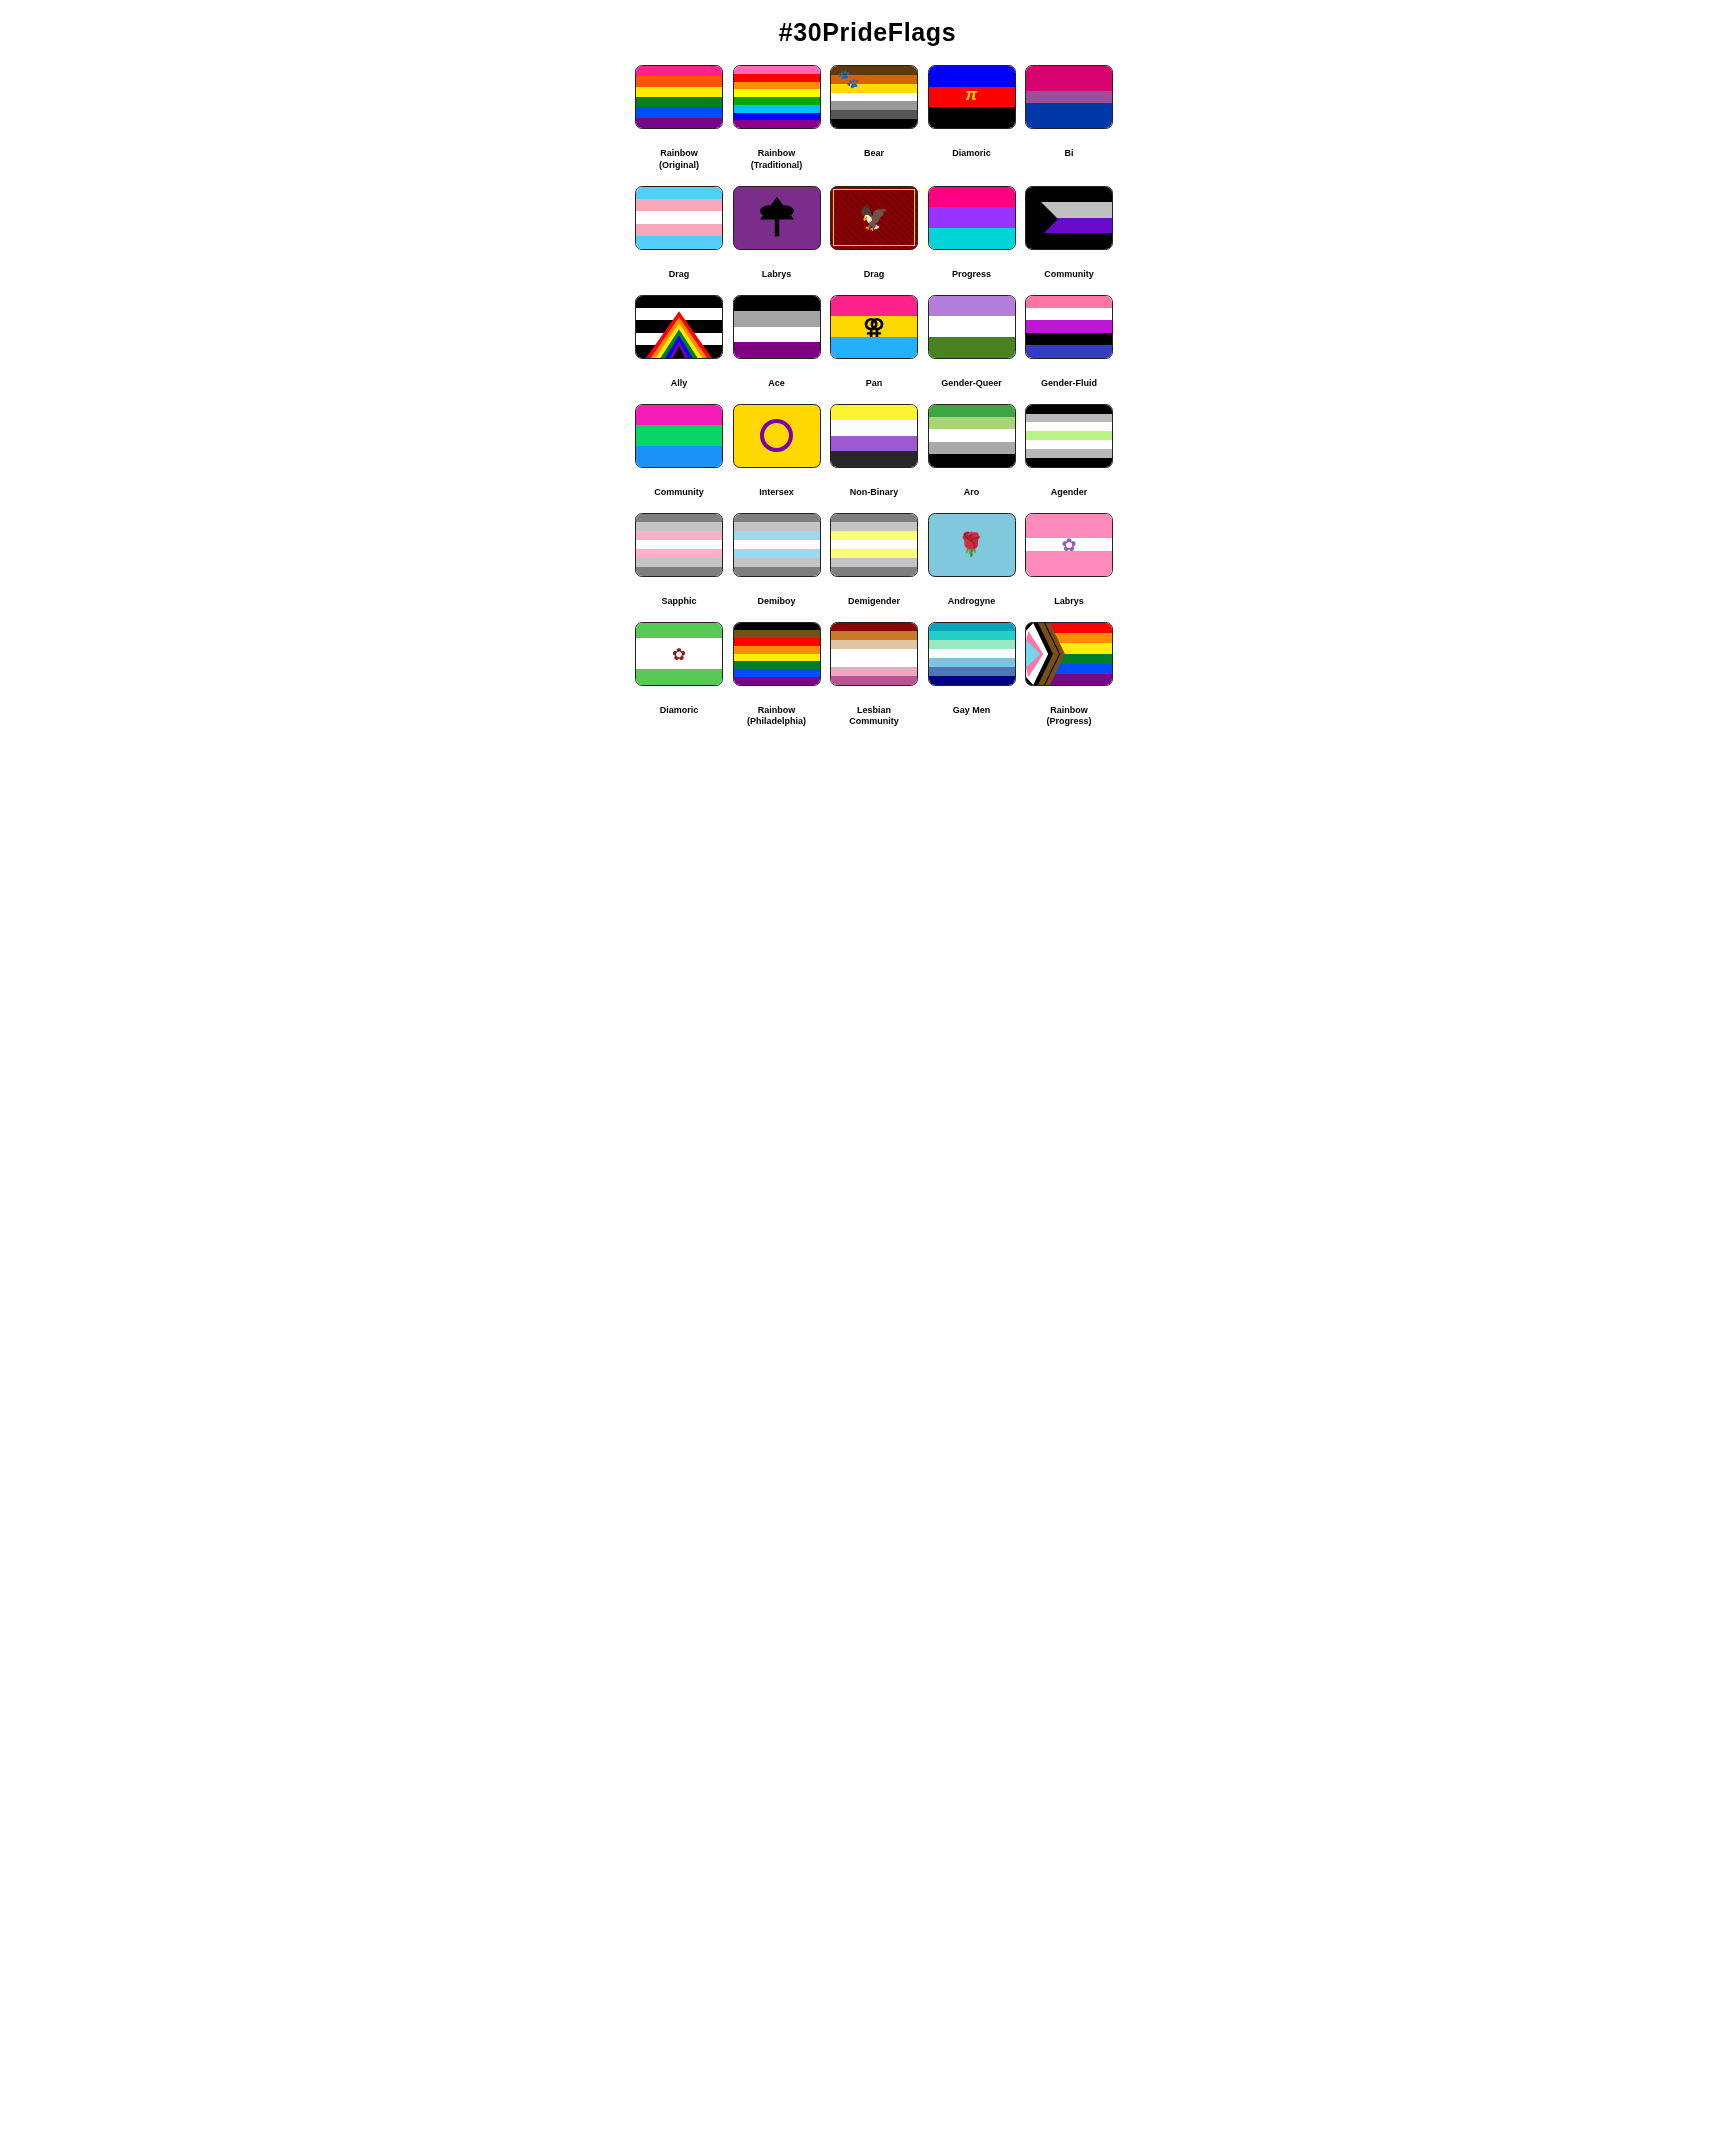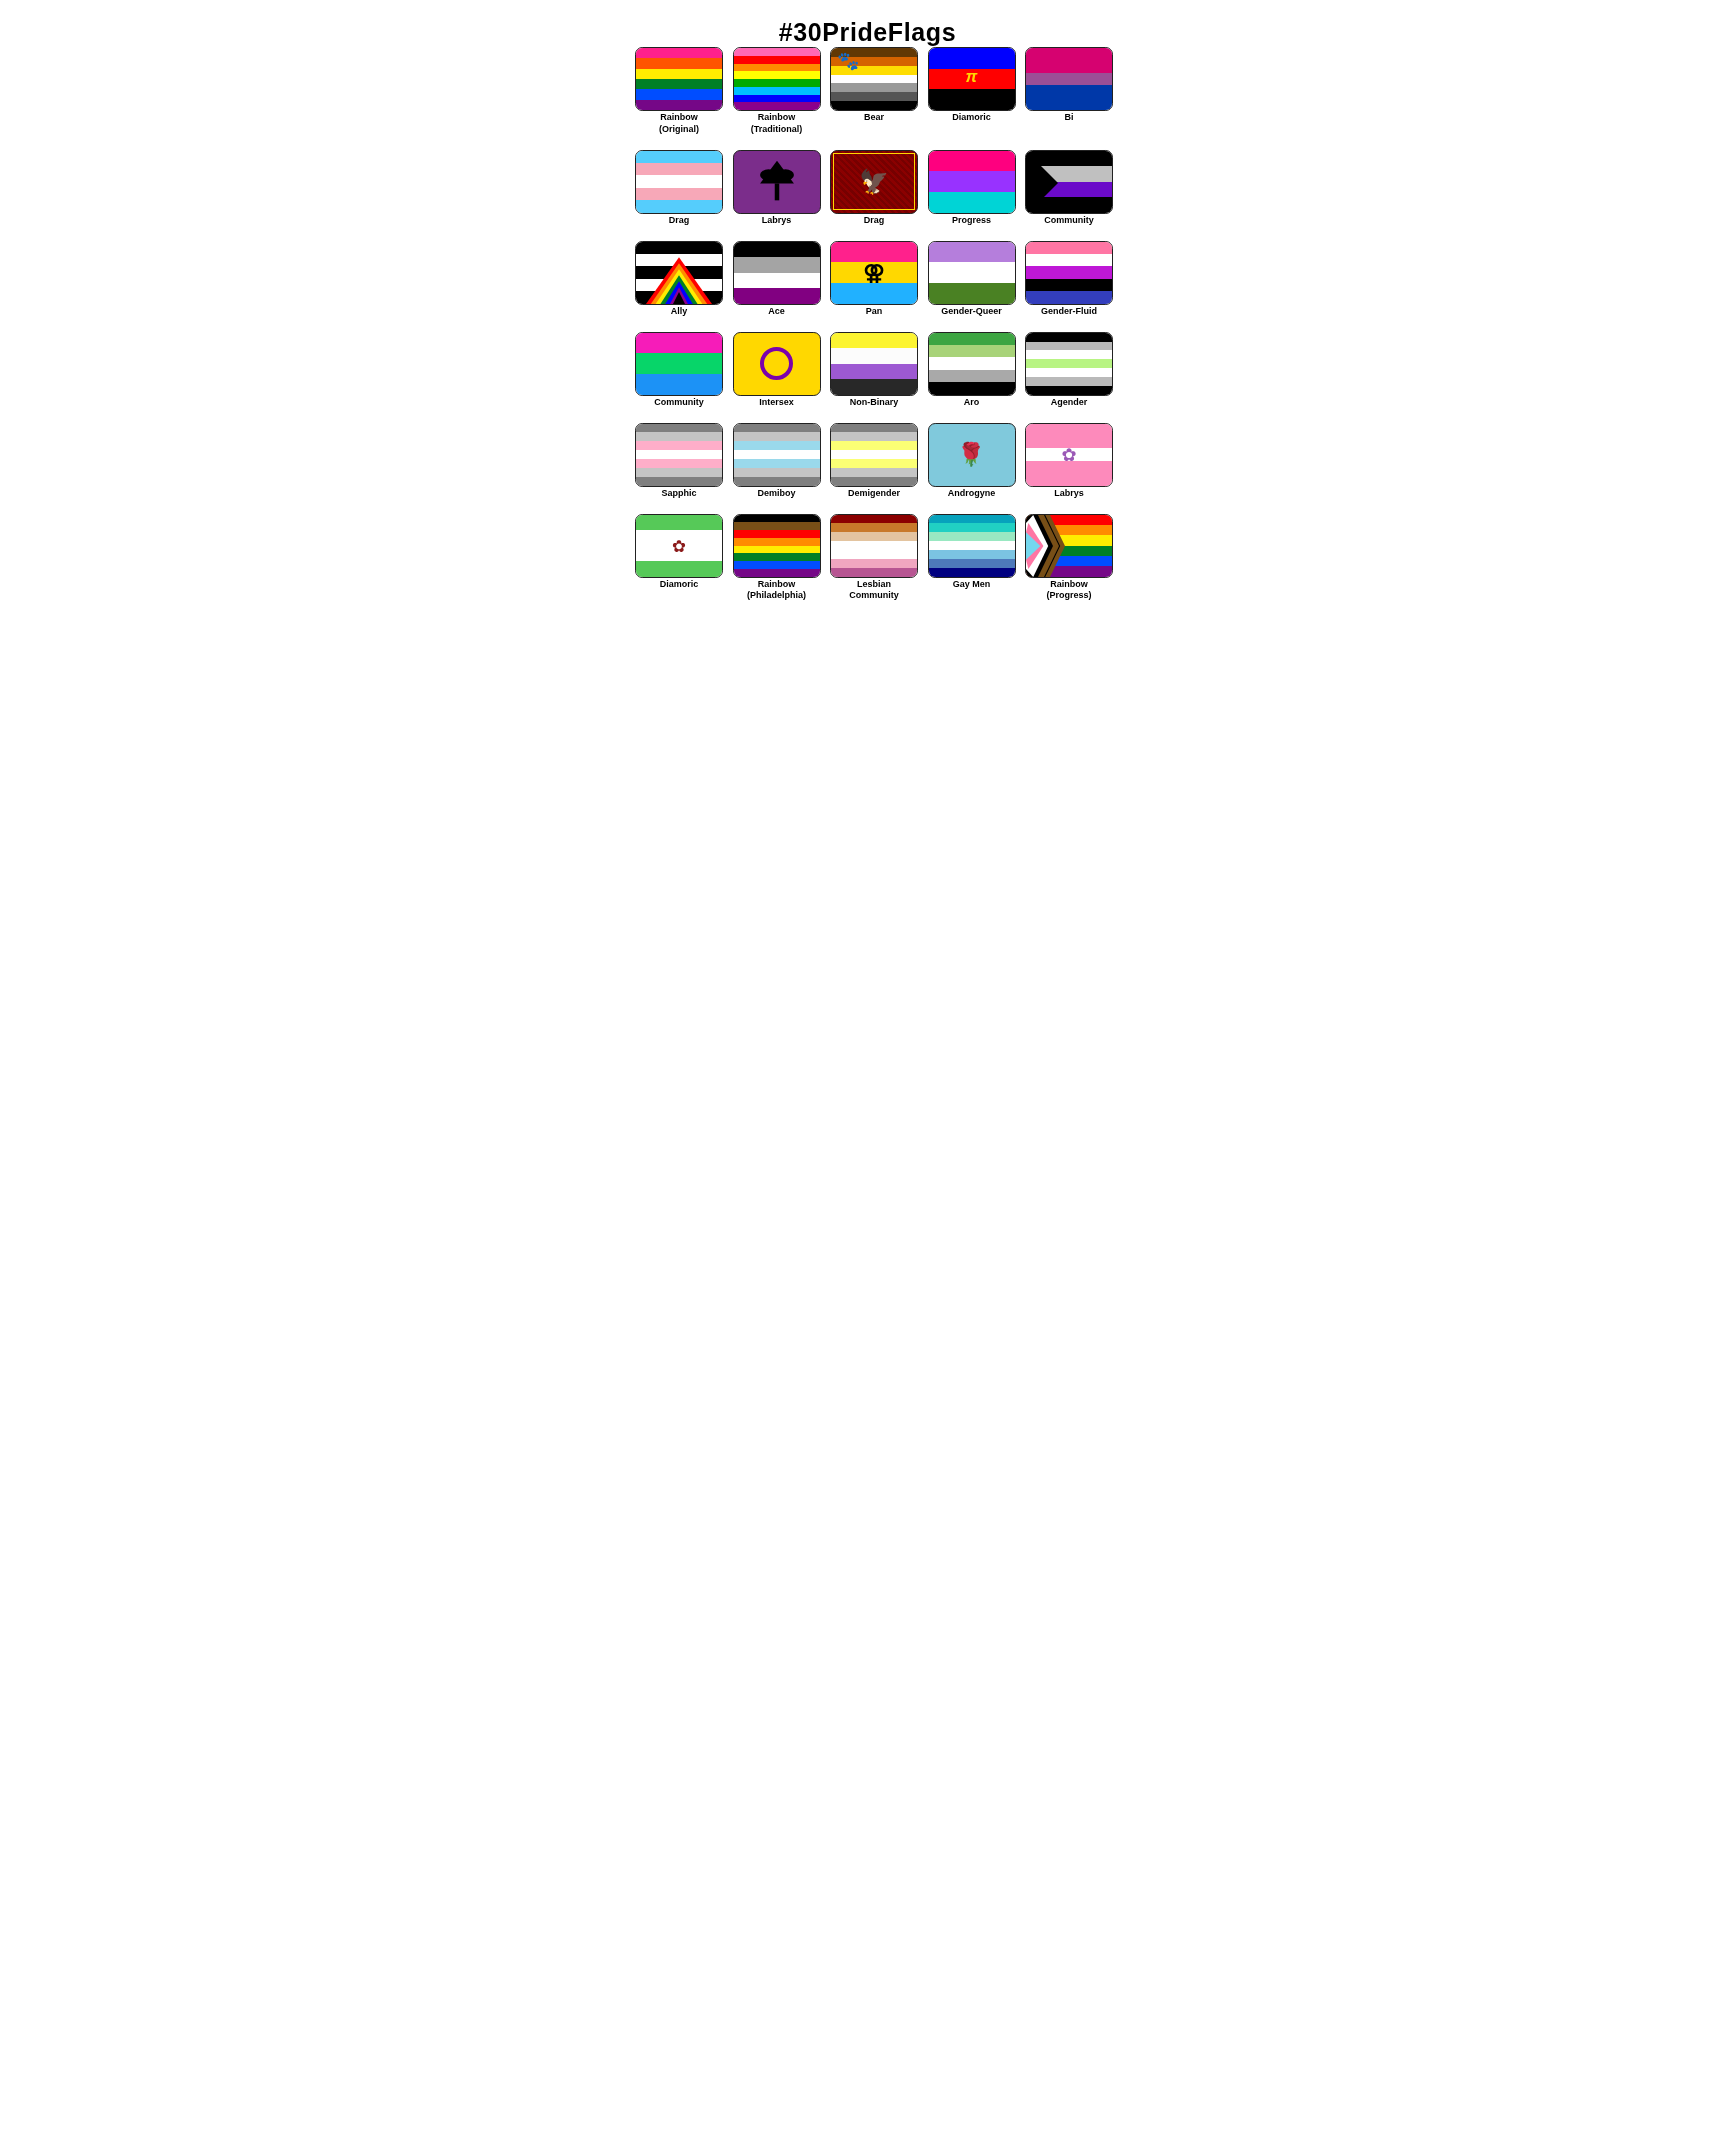--- a/index.html
+++ b/index.html
@@ -13,20 +13,21 @@
     }
     .page {
       width: 489px;
       padding: 18px 12px 24px;
       background: #fff;
     }
     h1 {
       text-align: center;
       font-size: 25px;
       font-weight: bold;
+      margin-bottom: 18px;
       letter-spacing: 0.6px;
     }
     .grid {
       display: grid;
       grid-template-columns: repeat(5, 1fr);
       gap: 14.3px 9.5px;
       justify-items: center;
     }
     .flag-item {
       display: flex;
@@ -37,21 +38,21 @@
     .flag-box {
       width: 88px;
       height: 64px;
       border-radius: 7.2px;
       overflow: hidden;
       border: 1.2px solid #222;
       flex-shrink: 0;
       position: relative;
     }
     .flag-label {
-      margin-top: 1px;
+      margin-top: 19px;
       font-size: 9px;
       font-weight: bold;
       text-align: center;
       line-height: 1.3;
     }
 
     
 
     
     .flag-rainbow-orig {

